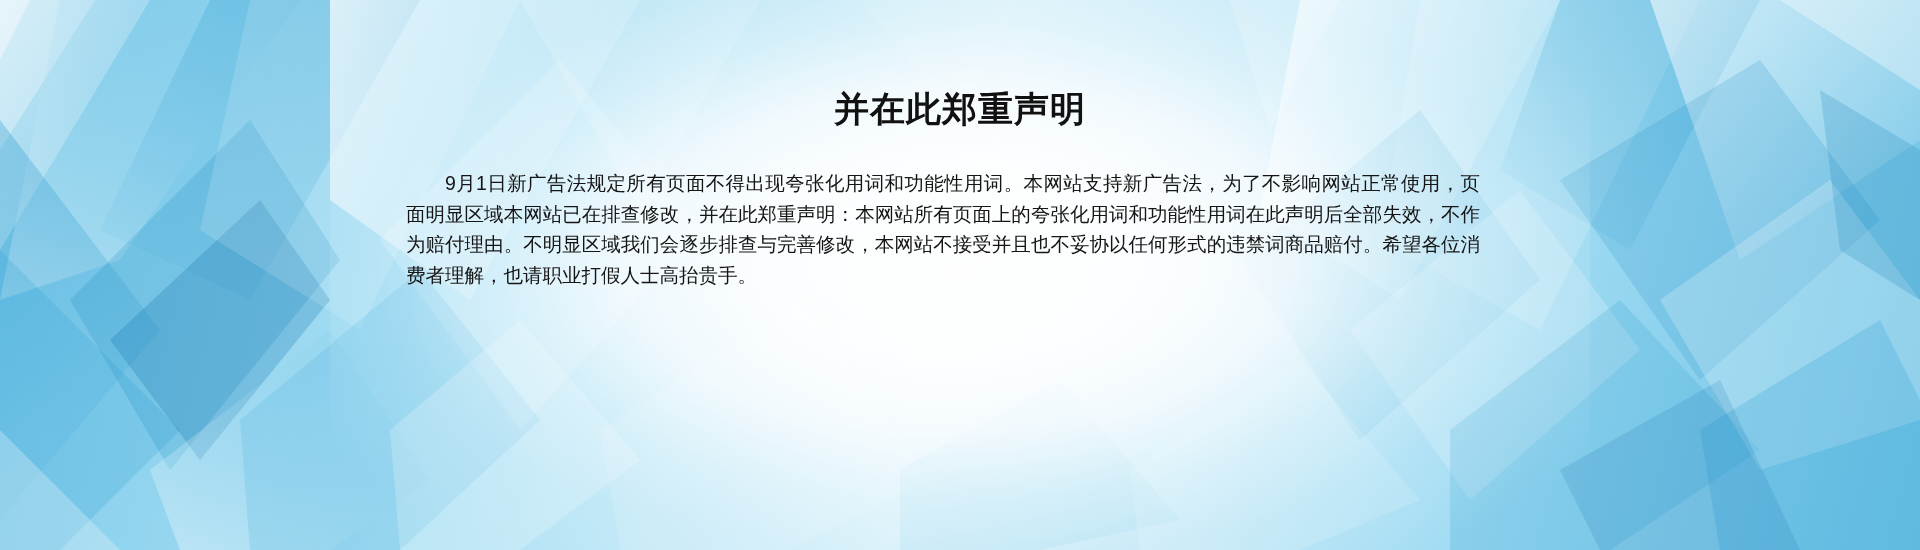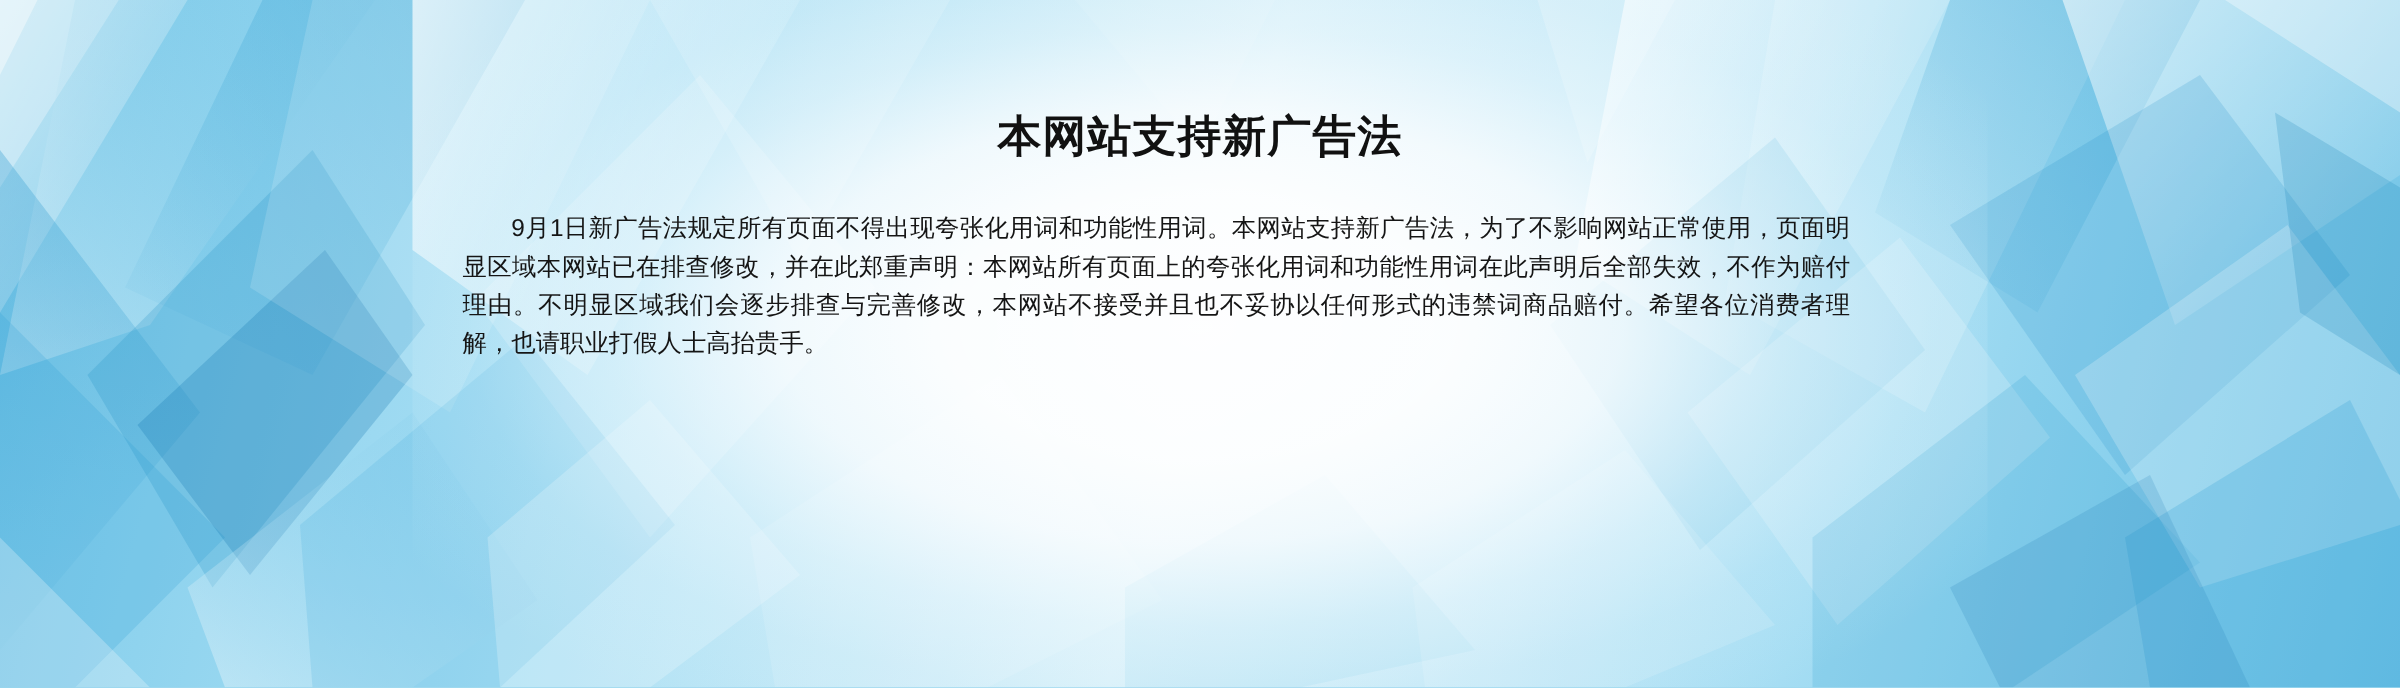--- a/index.html
+++ b/index.html
@@ -21,21 +21,21 @@
           rgba(210,238,250,0.0) 100%);
         pointer-events:none;}
   #content{position:absolute;left:0;top:0;width:1920px;height:550px;}
   .title{position:absolute;left:0;top:86px;width:1920px;text-align:center;
          font-size:35px;font-weight:bold;color:#111;letter-spacing:1px;
          font-family:"Liberation Sans","DejaVu Sans",sans-serif;}
   .body-block{position:absolute;left:370px;top:168px;width:1110px;
               font-size:19.5px;line-height:30.5px;color:#151515;
               font-family:"Liberation Sans","DejaVu Sans",sans-serif;}
   .para{margin:0;text-align:justify;text-justify:inter-ideograph;}
-  .para.indent{text-indent:2em;}
+  .para.indent{text-indent:2em;margin-left:36px;}
 </style>
 </head>
 <body>
 
 <div id="stage">
 
   <svg id="facets" viewBox="0 0 1920 550" preserveAspectRatio="none">
     <defs>
       <linearGradient id="gA" x1="0" y1="0" x2="1" y2="1">
         <stop offset="0%" stop-color="#ffffff" stop-opacity="0.55"></stop>
@@ -94,19 +94,19 @@
     <polygon points="1820,90 1920,150 1920,300 1840,250" fill="#0f7db6" opacity="0.20"></polygon>
     <polygon points="1230,0 1340,0 1270,130" fill="#ffffff" opacity="0.22"></polygon>
     <polygon points="1130,470 1300,360 1420,500 1300,550 1140,550" fill="#ffffff" opacity="0.14"></polygon>
     <polygon points="1560,470 1720,380 1800,550 1600,550" fill="#1073ae" opacity="0.16"></polygon>
     <polygon points="30,0 0,0 0,60" fill="#ffffff" opacity="0.40"></polygon>
   </svg>
 
   <div id="glow"></div>
 
   <div id="content">
-    <div class="title">本网站支持新广告法</div>
+    <div class="title">并在此郑重声明</div>
     <div class="body-block">
       <p class="para indent">9月1日新广告法规定所有页面不得出现夸张化用词和功能性用词。本网站支持新广告法，为了不影响网站正常使用，页面明显区域本网站已在排查修改，并在此郑重声明：本网站所有页面上的夸张化用词和功能性用词在此声明后全部失效，不作为赔付理由。不明显区域我们会逐步排查与完善修改，本网站不接受并且也不妥协以任何形式的违禁词商品赔付。希望各位消费者理解，也请职业打假人士高抬贵手。</p>
     </div>
   </div>
 
 </div>
 
 </body></html>

